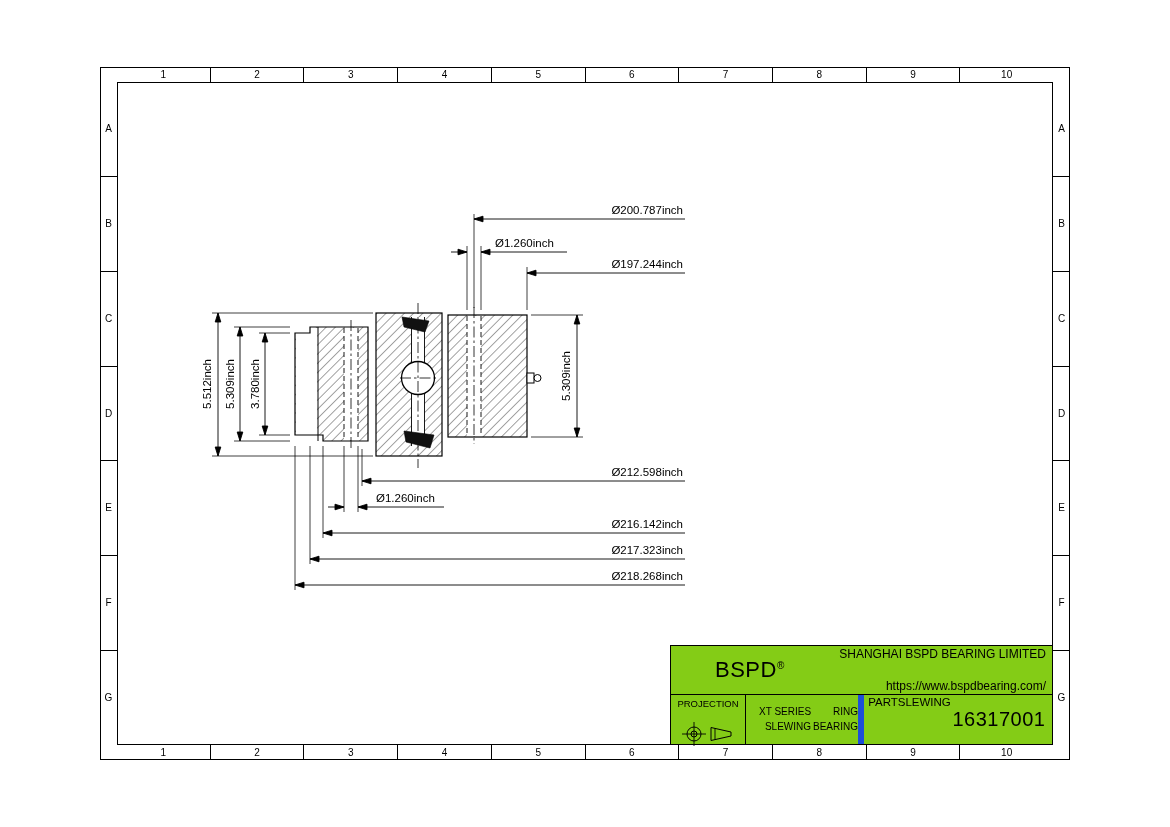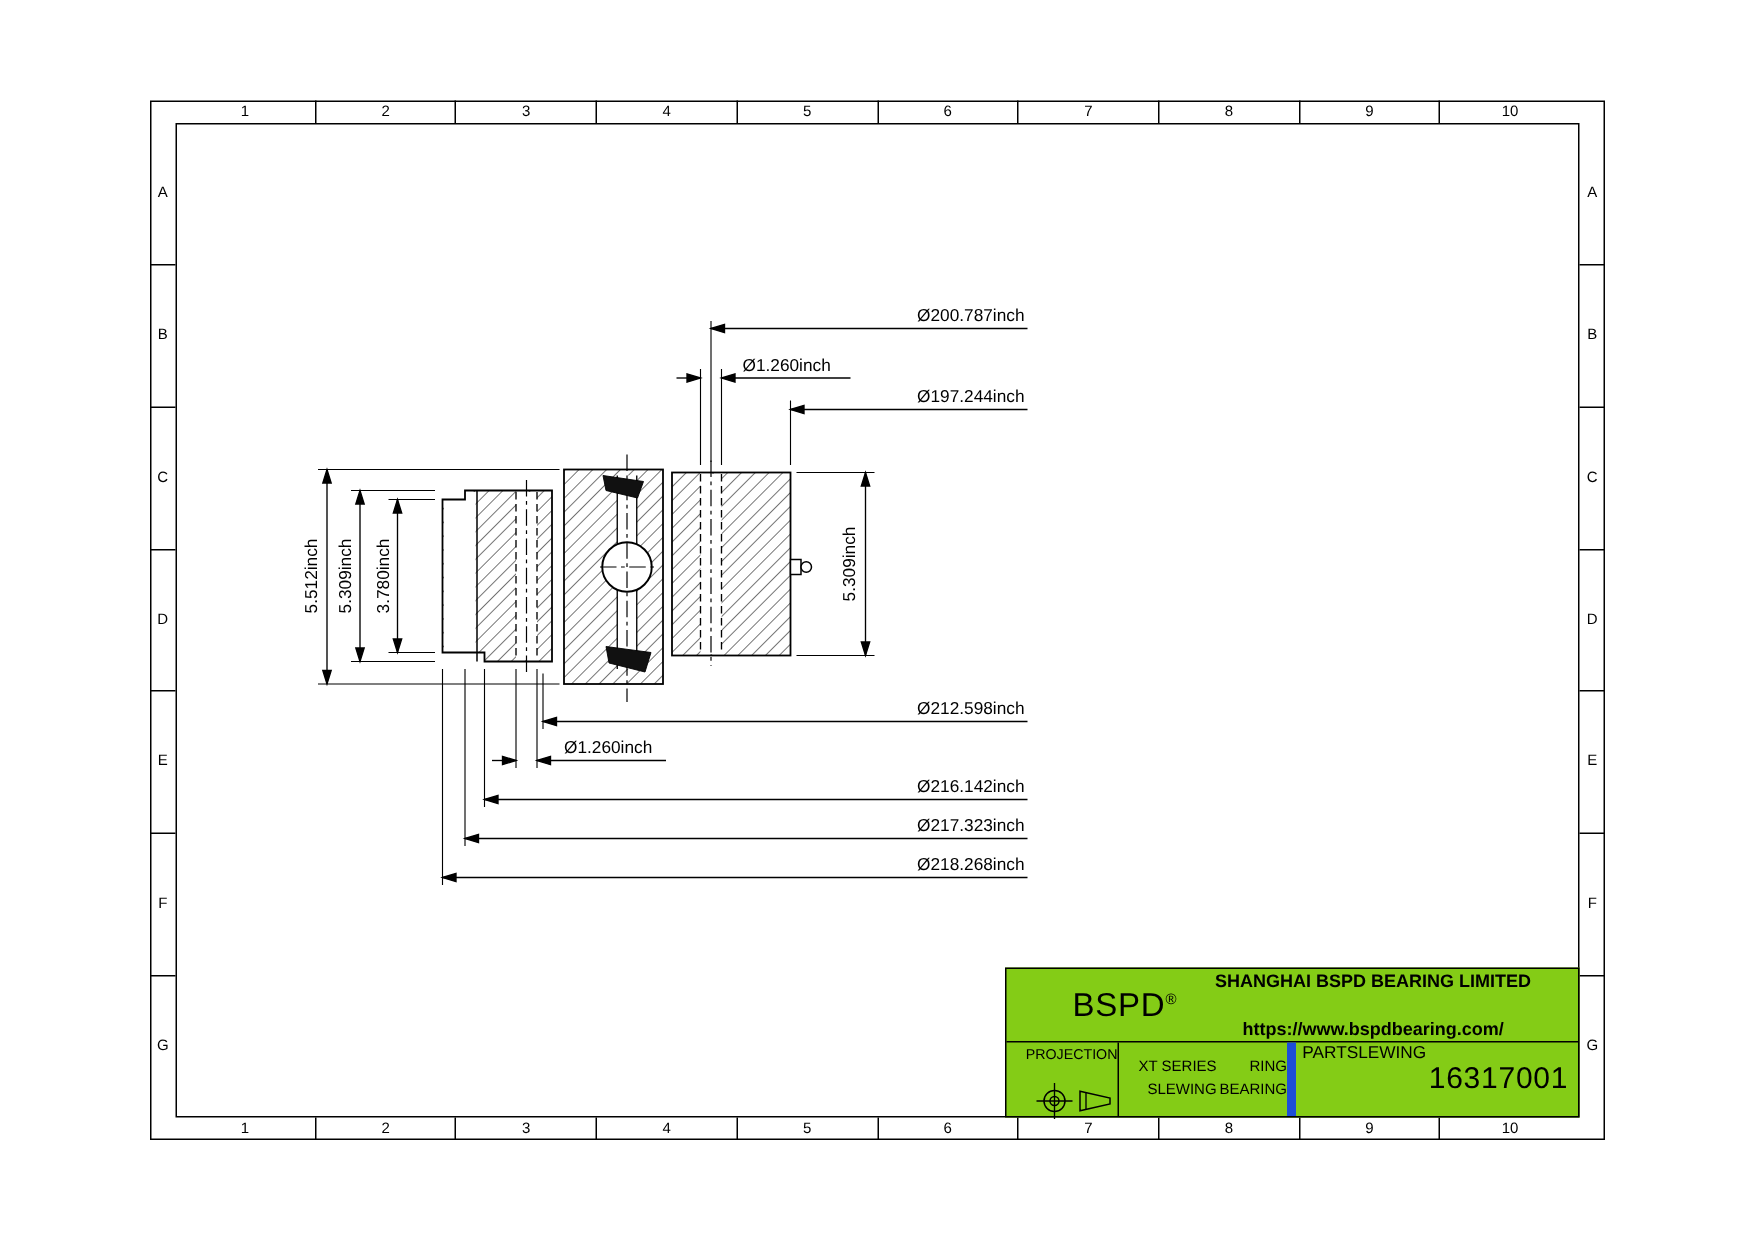--- a/index.html
+++ b/index.html
@@ -22,26 +22,26 @@
   .hstrip .gcell + .gcell{border-left:1px solid #000;}
   .vstrip .gcell + .gcell{border-top:1px solid #000;}
   .canvas{position:absolute;left:117px;top:82px;width:936px;height:663px;}
   svg text{font-family:"Liberation Sans", sans-serif;font-size:11.5px;fill:#000;}
 
   .title-block{position:absolute;left:670px;top:645px;width:383px;height:100px;
     border:1px solid #000;box-sizing:border-box;background:#84cc16;}
   .tb-row1{height:48px;border-bottom:1px solid #000;display:flex;align-items:center;}
   .tb-logo{padding-left:44px;font-size:22px;letter-spacing:0.5px;white-space:nowrap;}
   .tb-logo sup{font-size:10px;vertical-align:8px;}
-  .tb-company{flex:1;text-align:center;padding-right:6px;font-weight:bold;}
+  .tb-company{flex:1;text-align:right;padding-right:6px;}
   .tb-company .cname{font-size:12px;}
   .tb-company .curl{font-size:12px;margin-top:18px;}
   .tb-row2{height:49px;display:flex;}
   .tb-proj{width:75px;border-right:1px solid #000;box-sizing:border-box;
-    display:flex;flex-direction:column;align-items:flex-end;gap:10px;}
+    display:flex;flex-direction:column;align-items:center;gap:10px;}
   .tb-proj-label{font-size:9.5px;margin-top:3px;}
   .tb-proj-symbol{margin-top:2px;}
   .tb-series{width:118px;border-right:6px solid #1d4ed8;box-sizing:border-box;
     display:flex;flex-direction:row;align-items:center;justify-content:center;
     font-size:10px;line-height:1.45;text-align:right;}
   .tb-partlabel{width:82px;box-sizing:border-box;display:flex;flex-direction:row;
     justify-content:center;padding-left:9px;font-size:11.5px;line-height:1.3;}
   .tb-partnum{flex:1;display:flex;align-items:center;justify-content:center;
     font-size:20px;letter-spacing:0.5px;}
 </style>

